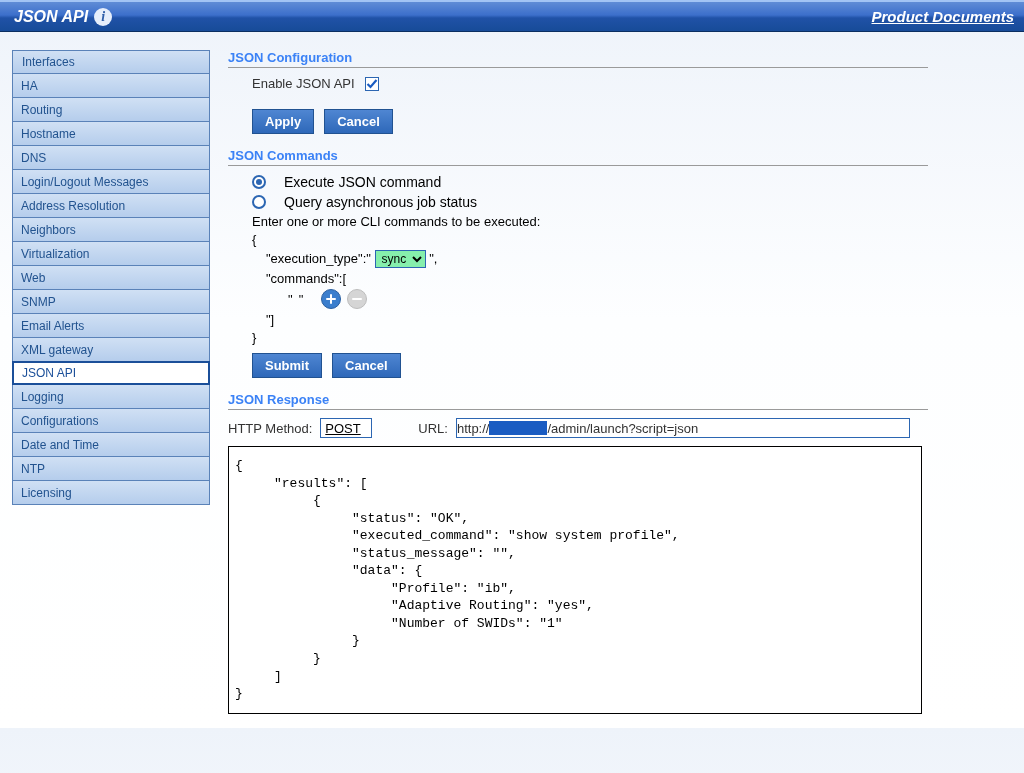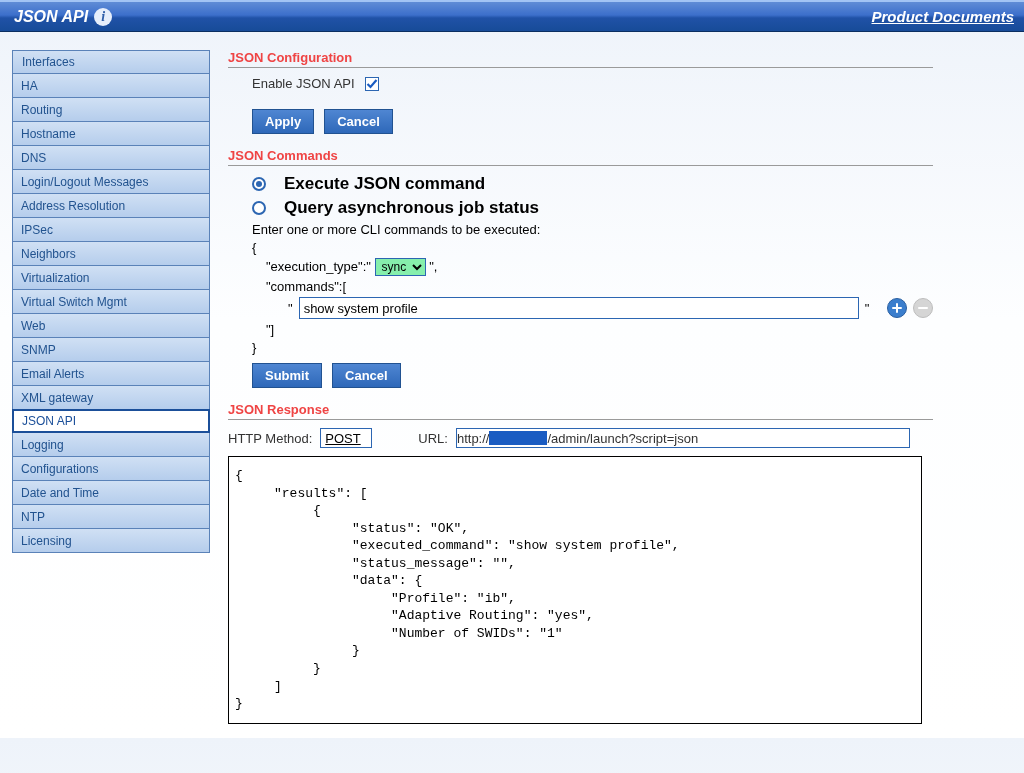--- a/index.html
+++ b/index.html
@@ -90,21 +90,21 @@
     position: relative;
     margin-top: -1px;
   }
 
   
   .main {
     flex: 1;
     padding-right: 86px;
   }
   .section-title {
-    color: #ef4444;
+    color: #3b82f6;
     font-weight: bold;
     font-size: 13px;
     border-bottom: 1px solid #9a9a9a;
     padding-bottom: 2px;
     margin-bottom: 8px;
   }
   .section {
     margin-bottom: 14px;
   }
   .config-row {
@@ -154,23 +154,23 @@
     justify-content: center;
     background: #fff;
   }
   .radio.checked::after {
     content: "";
     width: 6px; height: 6px;
     background: #2c66b2;
     border-radius: 50%;
   }
   .radio-label {
-    font-weight: bold;
+    font-weight: normal;
     color: #000;
-    font-size: 17px;
+    font-size: 14px;
   }
   .cmd-area {
     padding-left: 24px;
     font-family: Verdana, Arial, sans-serif;
     font-size: 13px;
     color: #000;
   }
   .code-line { margin-top: 3px; margin-bottom: 3px; }
   .indent1 { padding-left: 14px; }
   .select {
@@ -257,24 +257,22 @@
 <div class="layout">
 
   <div class="sidebar" id="sidebar">
       <div class="sidebar-item">Interfaces</div>
       <div class="sidebar-item">HA</div>
       <div class="sidebar-item">Routing</div>
       <div class="sidebar-item">Hostname</div>
       <div class="sidebar-item">DNS</div>
       <div class="sidebar-item">Login/Logout Messages</div>
       <div class="sidebar-item">Address Resolution</div>
-      <div class="sidebar-item">IPSec</div>
       <div class="sidebar-item">Neighbors</div>
       <div class="sidebar-item">Virtualization</div>
-      <div class="sidebar-item">Virtual Switch Mgmt</div>
       <div class="sidebar-item">Web</div>
       <div class="sidebar-item">SNMP</div>
       <div class="sidebar-item">Email Alerts</div>
       <div class="sidebar-item">XML gateway</div>
       <div class="sidebar-item selected">JSON API</div>
       <div class="sidebar-item">Logging</div>
       <div class="sidebar-item">Configurations</div>
       <div class="sidebar-item">Date and Time</div>
       <div class="sidebar-item">NTP</div>
       <div class="sidebar-item">Licensing</div>
@@ -315,21 +313,20 @@
         <div class="code-line indent1">
           <span>"execution_type":" </span>
           <select class="select">
             <option>sync</option>
           </select>
           <span> ",</span>
         </div>
         <div class="code-line indent1">"commands":[</div>
         <div class="cmd-input-row code-line">
           <span>"</span>
-          <input class="cmd-input" value="show system profile" style="">
           <span>"</span>
           <span style="width:6px"></span>
           <span class="circle-btn circle-add">
             <svg width="12" height="12" viewBox="0 0 12 12">
                 <path d="M6 2v8M2 6h8" stroke="#fff" stroke-width="2" stroke-linecap="round"></path>
               </svg>
           </span>
           <span class="circle-btn circle-remove">
             <svg width="12" height="12" viewBox="0 0 12 12">
                 <path d="M2 6h8" stroke="#fff" stroke-width="2" stroke-linecap="round"></path>

